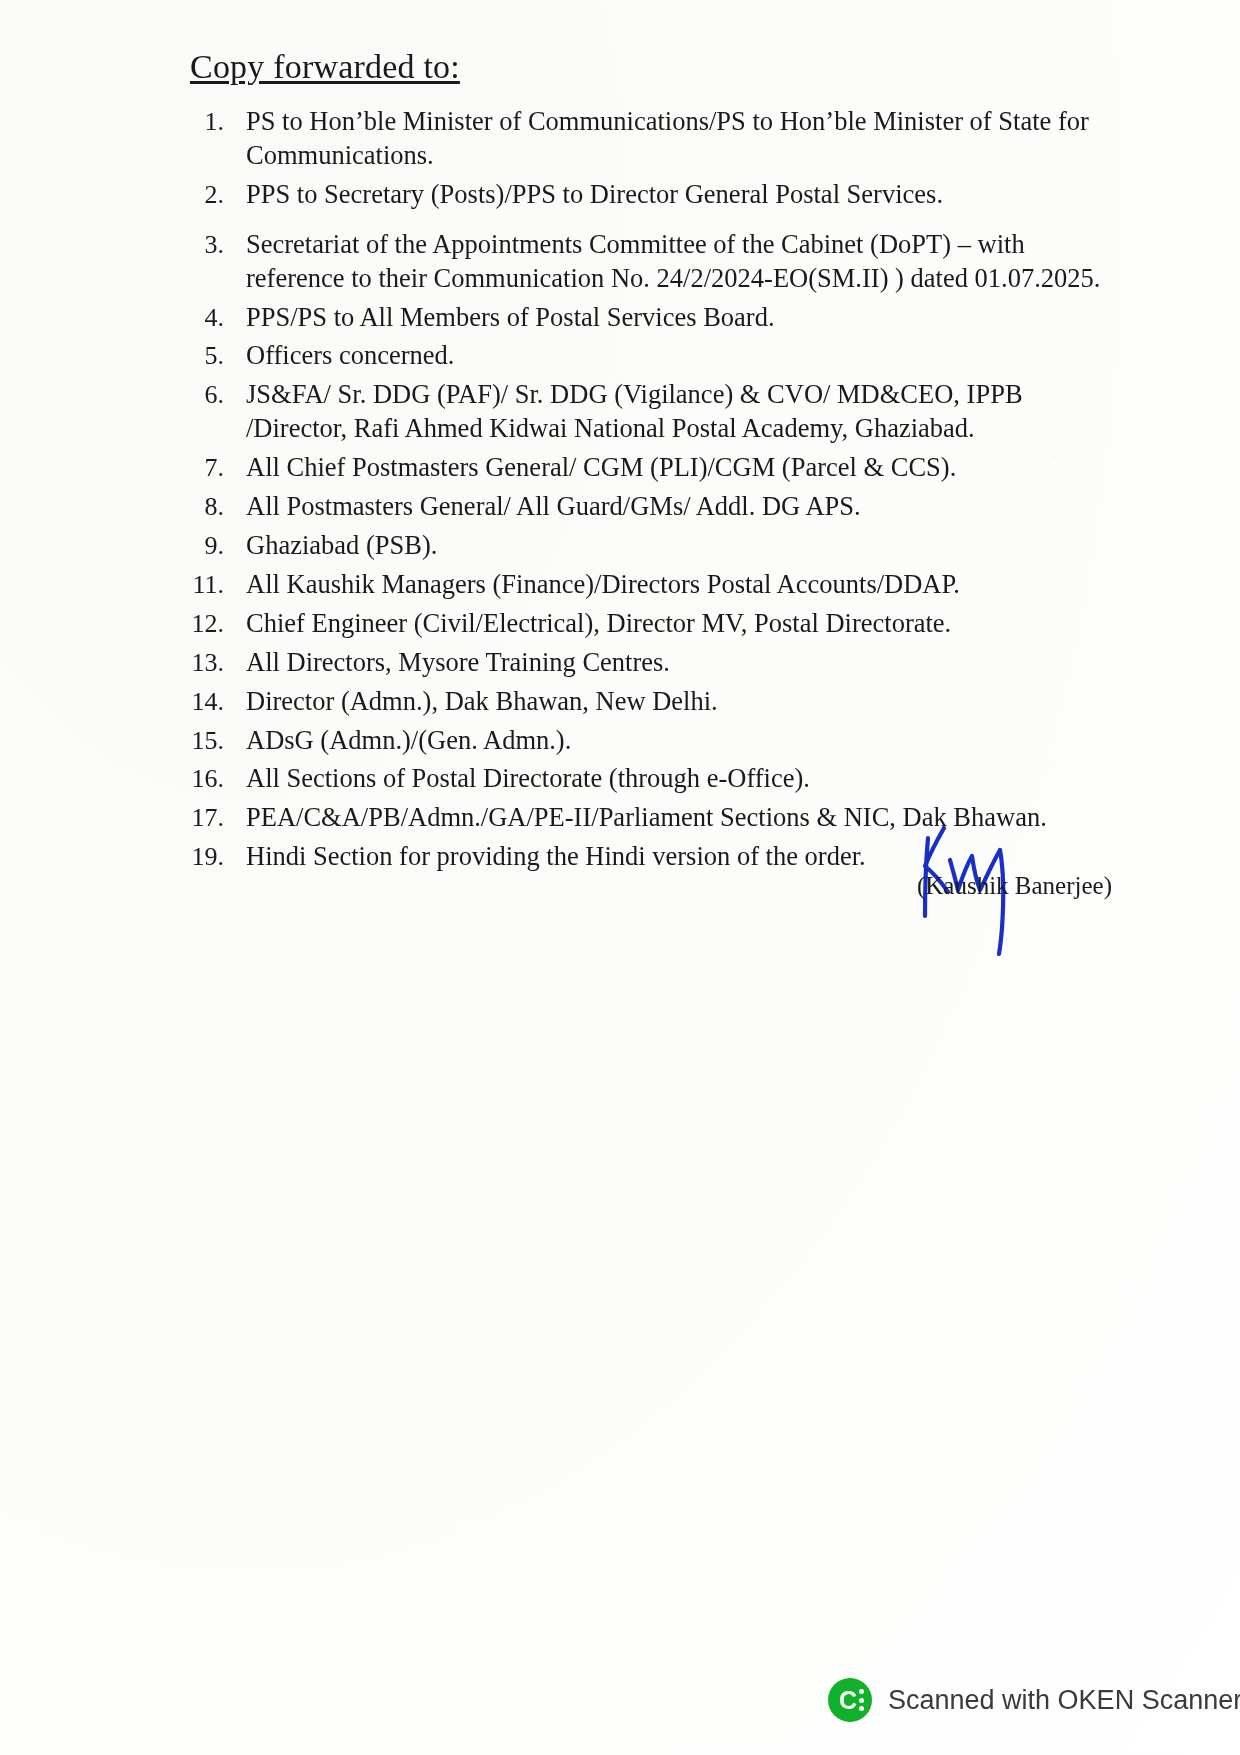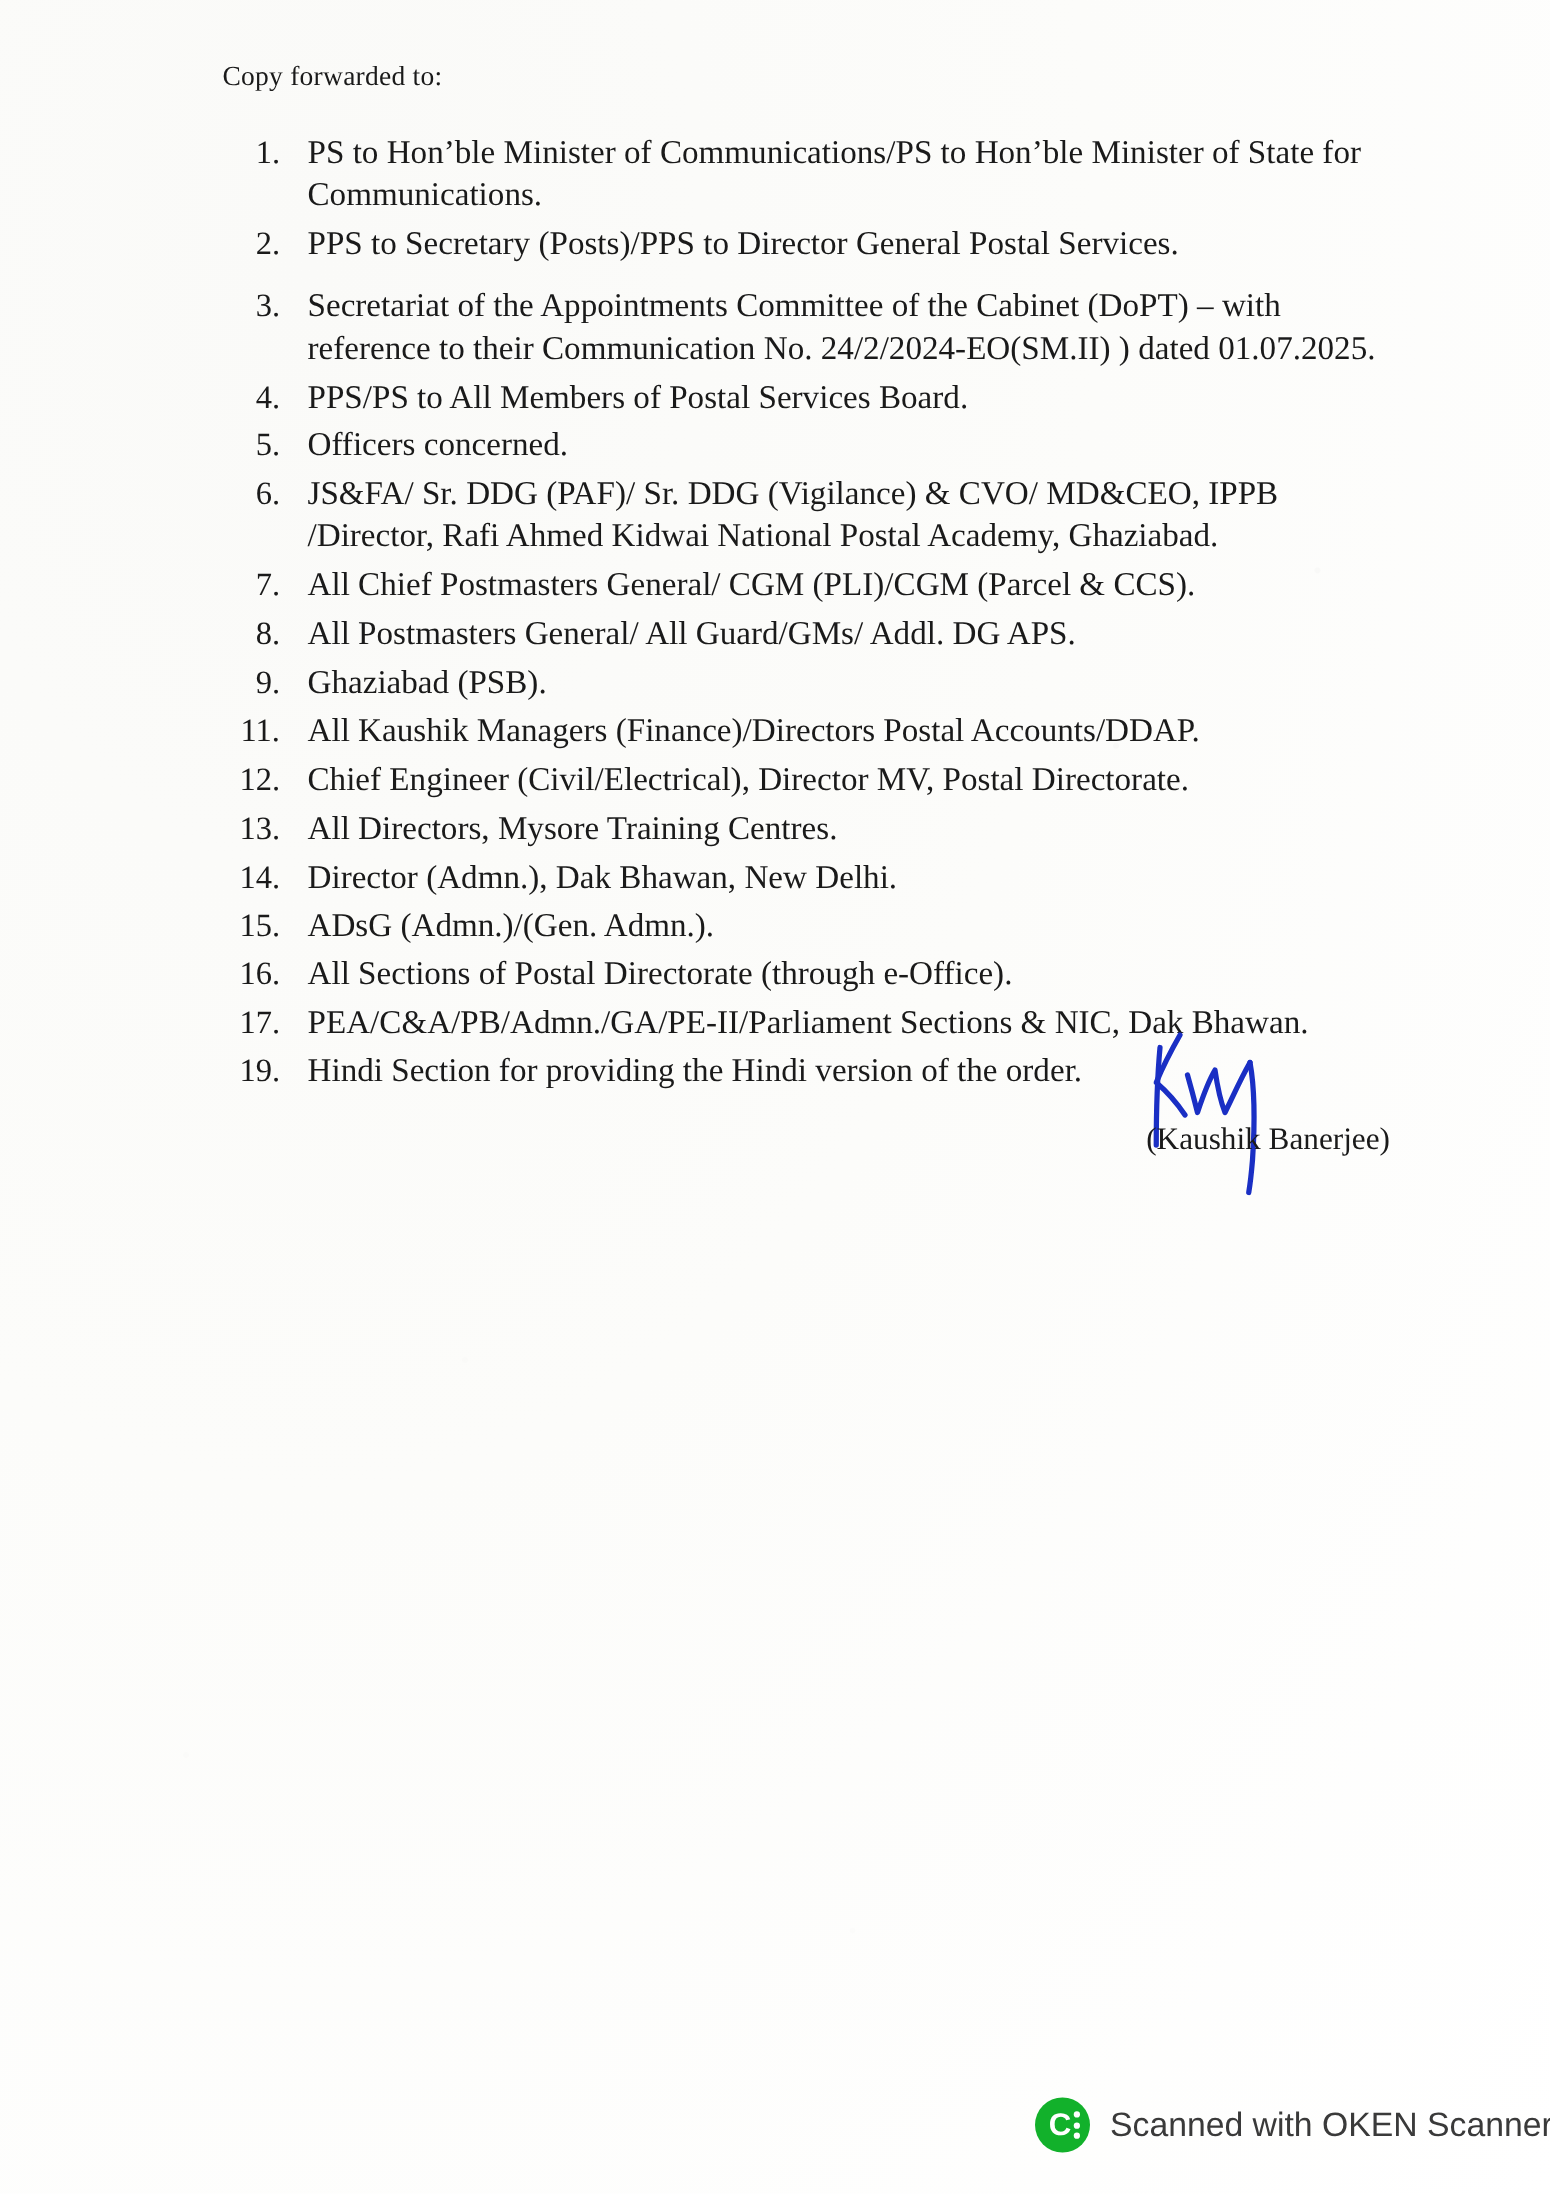--- a/index.html
+++ b/index.html
@@ -33,24 +33,25 @@
       radial-gradient(circle at 12% 80%, rgba(0,0,0,0.012) 0 2px, rgba(0,0,0,0) 3px),
       radial-gradient(circle at 55% 88%, rgba(0,0,0,0.010) 0 2px, rgba(0,0,0,0) 3px);
     opacity: .9;
   }
   .content {
     position: relative;
     padding: 0;
   }
   .heading {
     position: absolute;
-    left: 178px;
+    left: 190px;
     top: 48px;
-    font-size: 22px;
+    font-size: 34px;
     letter-spacing: .2px;
+    text-decoration: underline;
     text-underline-offset: 3px;
   }
   ol.list {
     position: absolute;
     left: 178px;
     top: 105px;
     width: 930px;
     margin: 0;
     padding: 0;
     list-style: none;
@@ -78,21 +79,21 @@
     margin-bottom: 16px;
   }
   .signature-block {
     position: absolute;
     right: 128px;
     top: 868px;
     text-align: center;
     font-size: 25px;
     line-height: 1.4;
   }
-  .sig-name { white-space: nowrap; margin-top: 26px; }
+  .sig-name { white-space: nowrap; }
   .sig-desig { white-space: nowrap; }
   .signature-mark {
     position: absolute;
     right: 190px;
     top: 820px;
     width: 150px;
     height: 140px;
     pointer-events: none;
   }
   .footer-badge {

